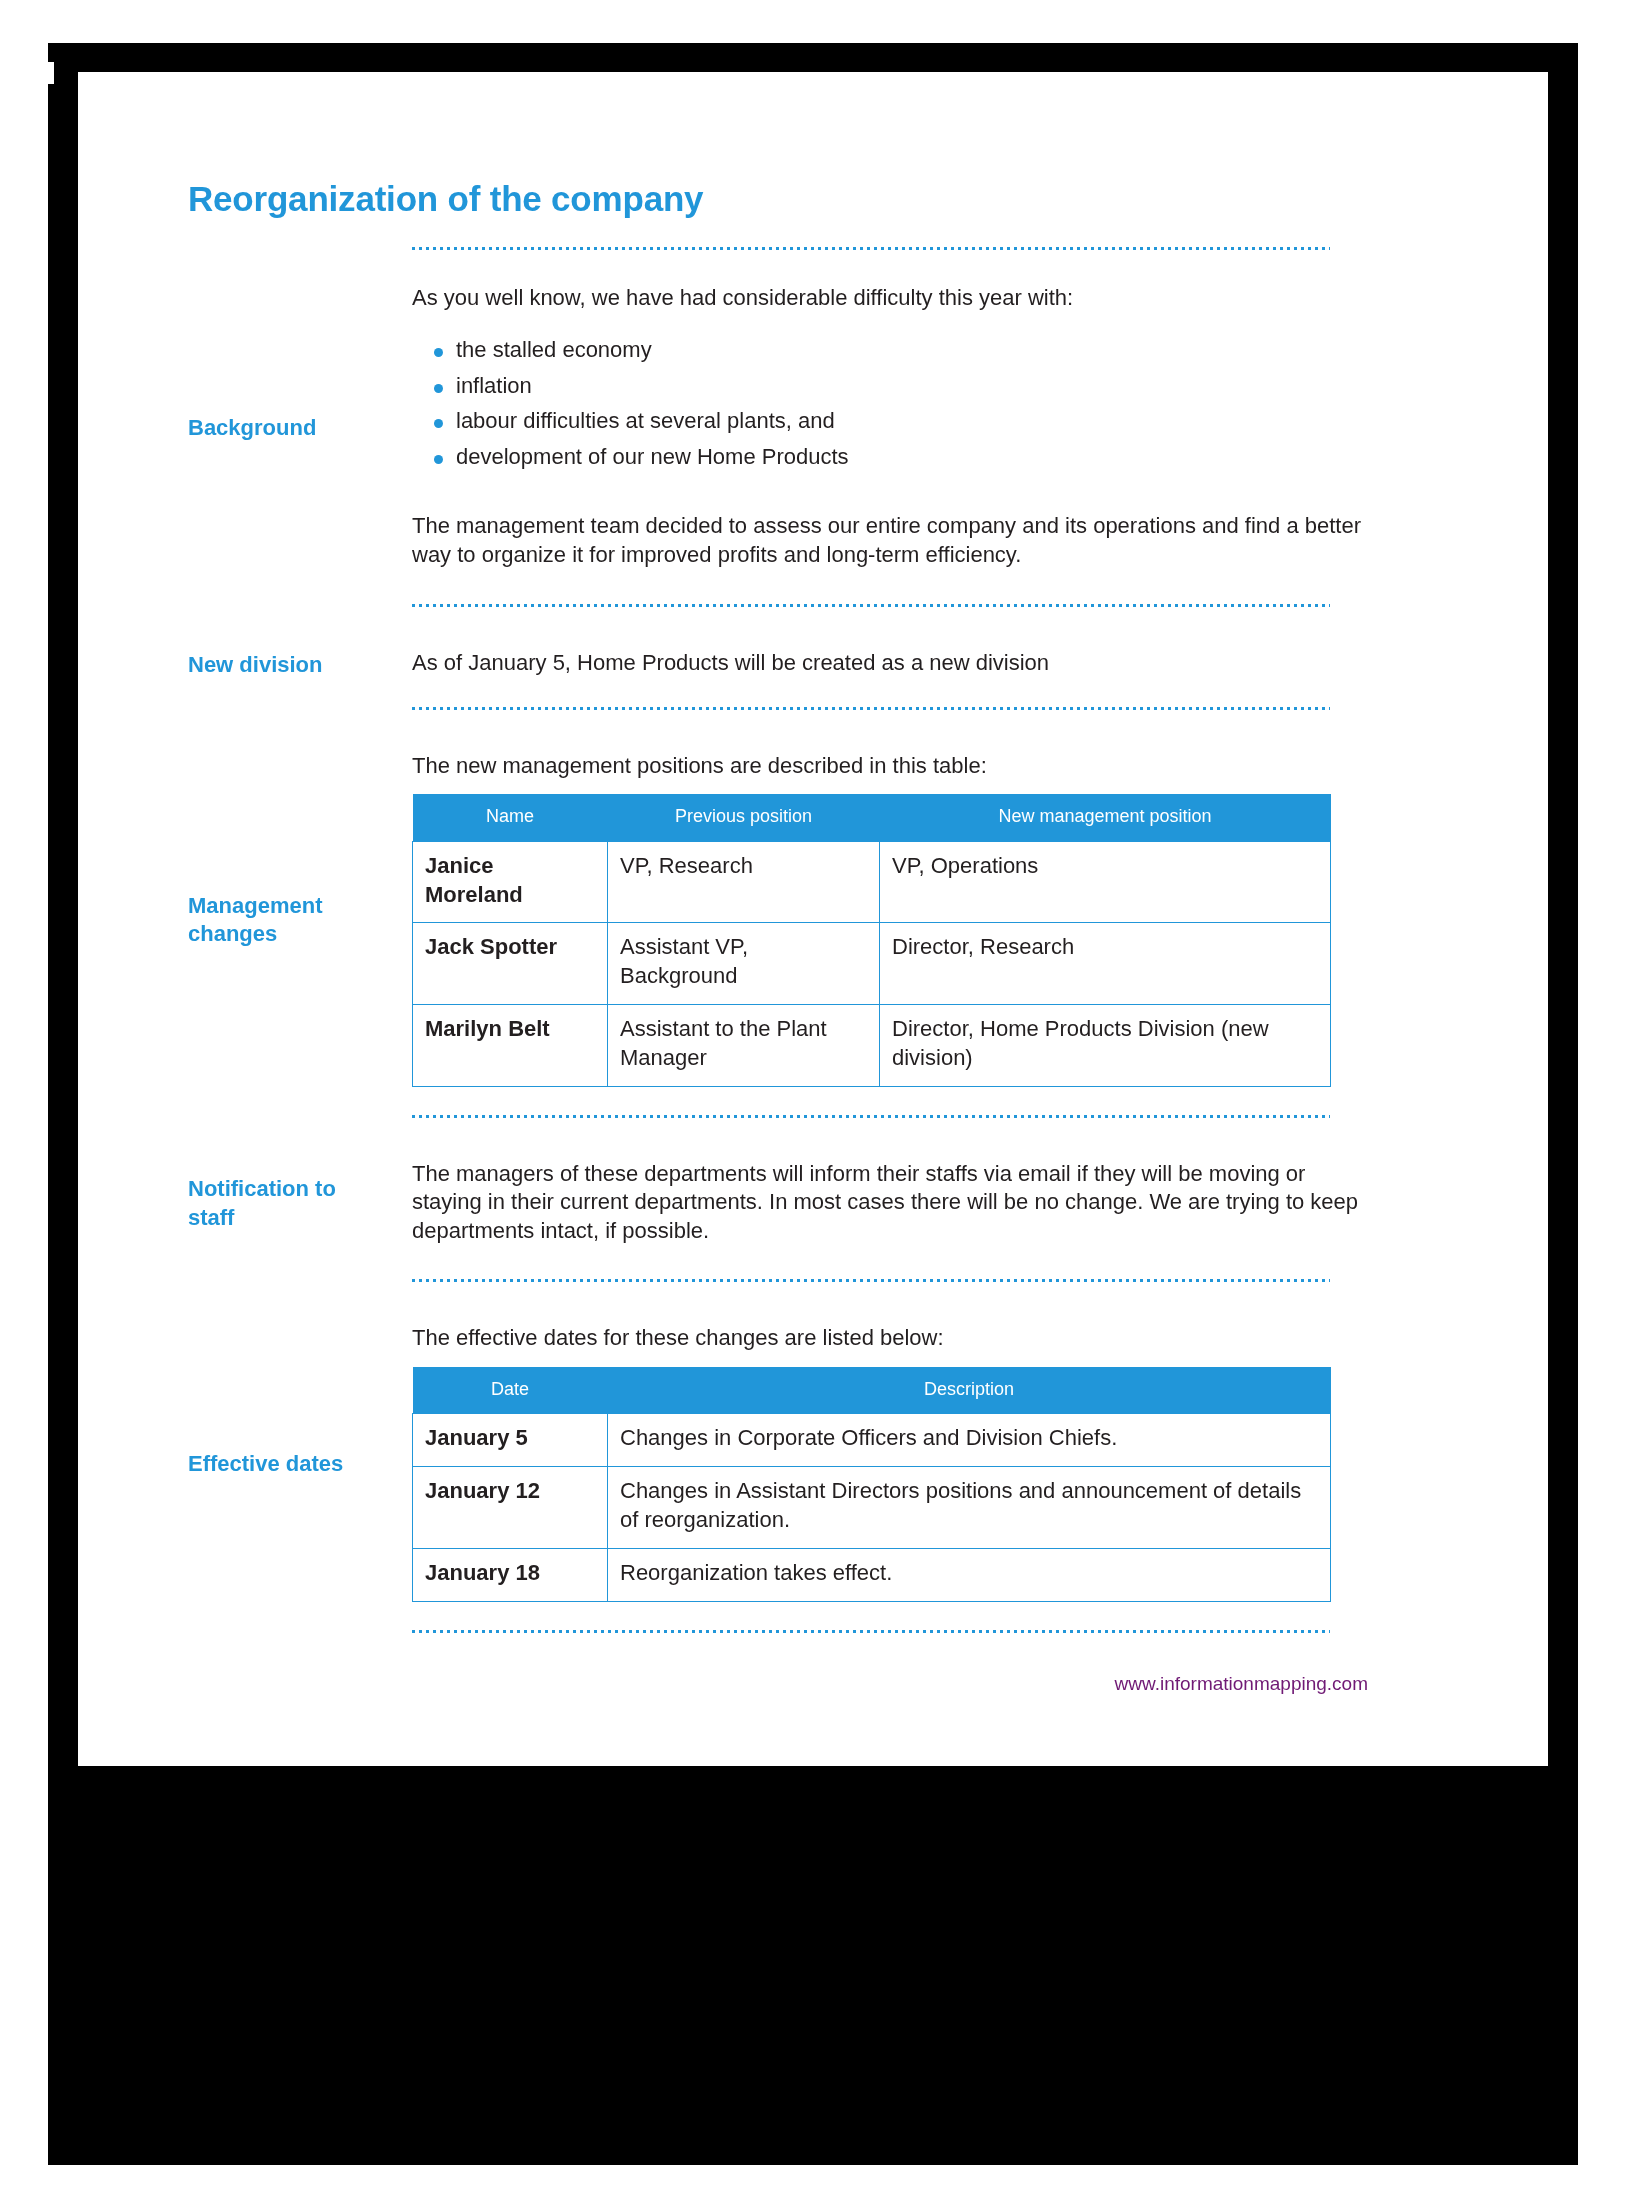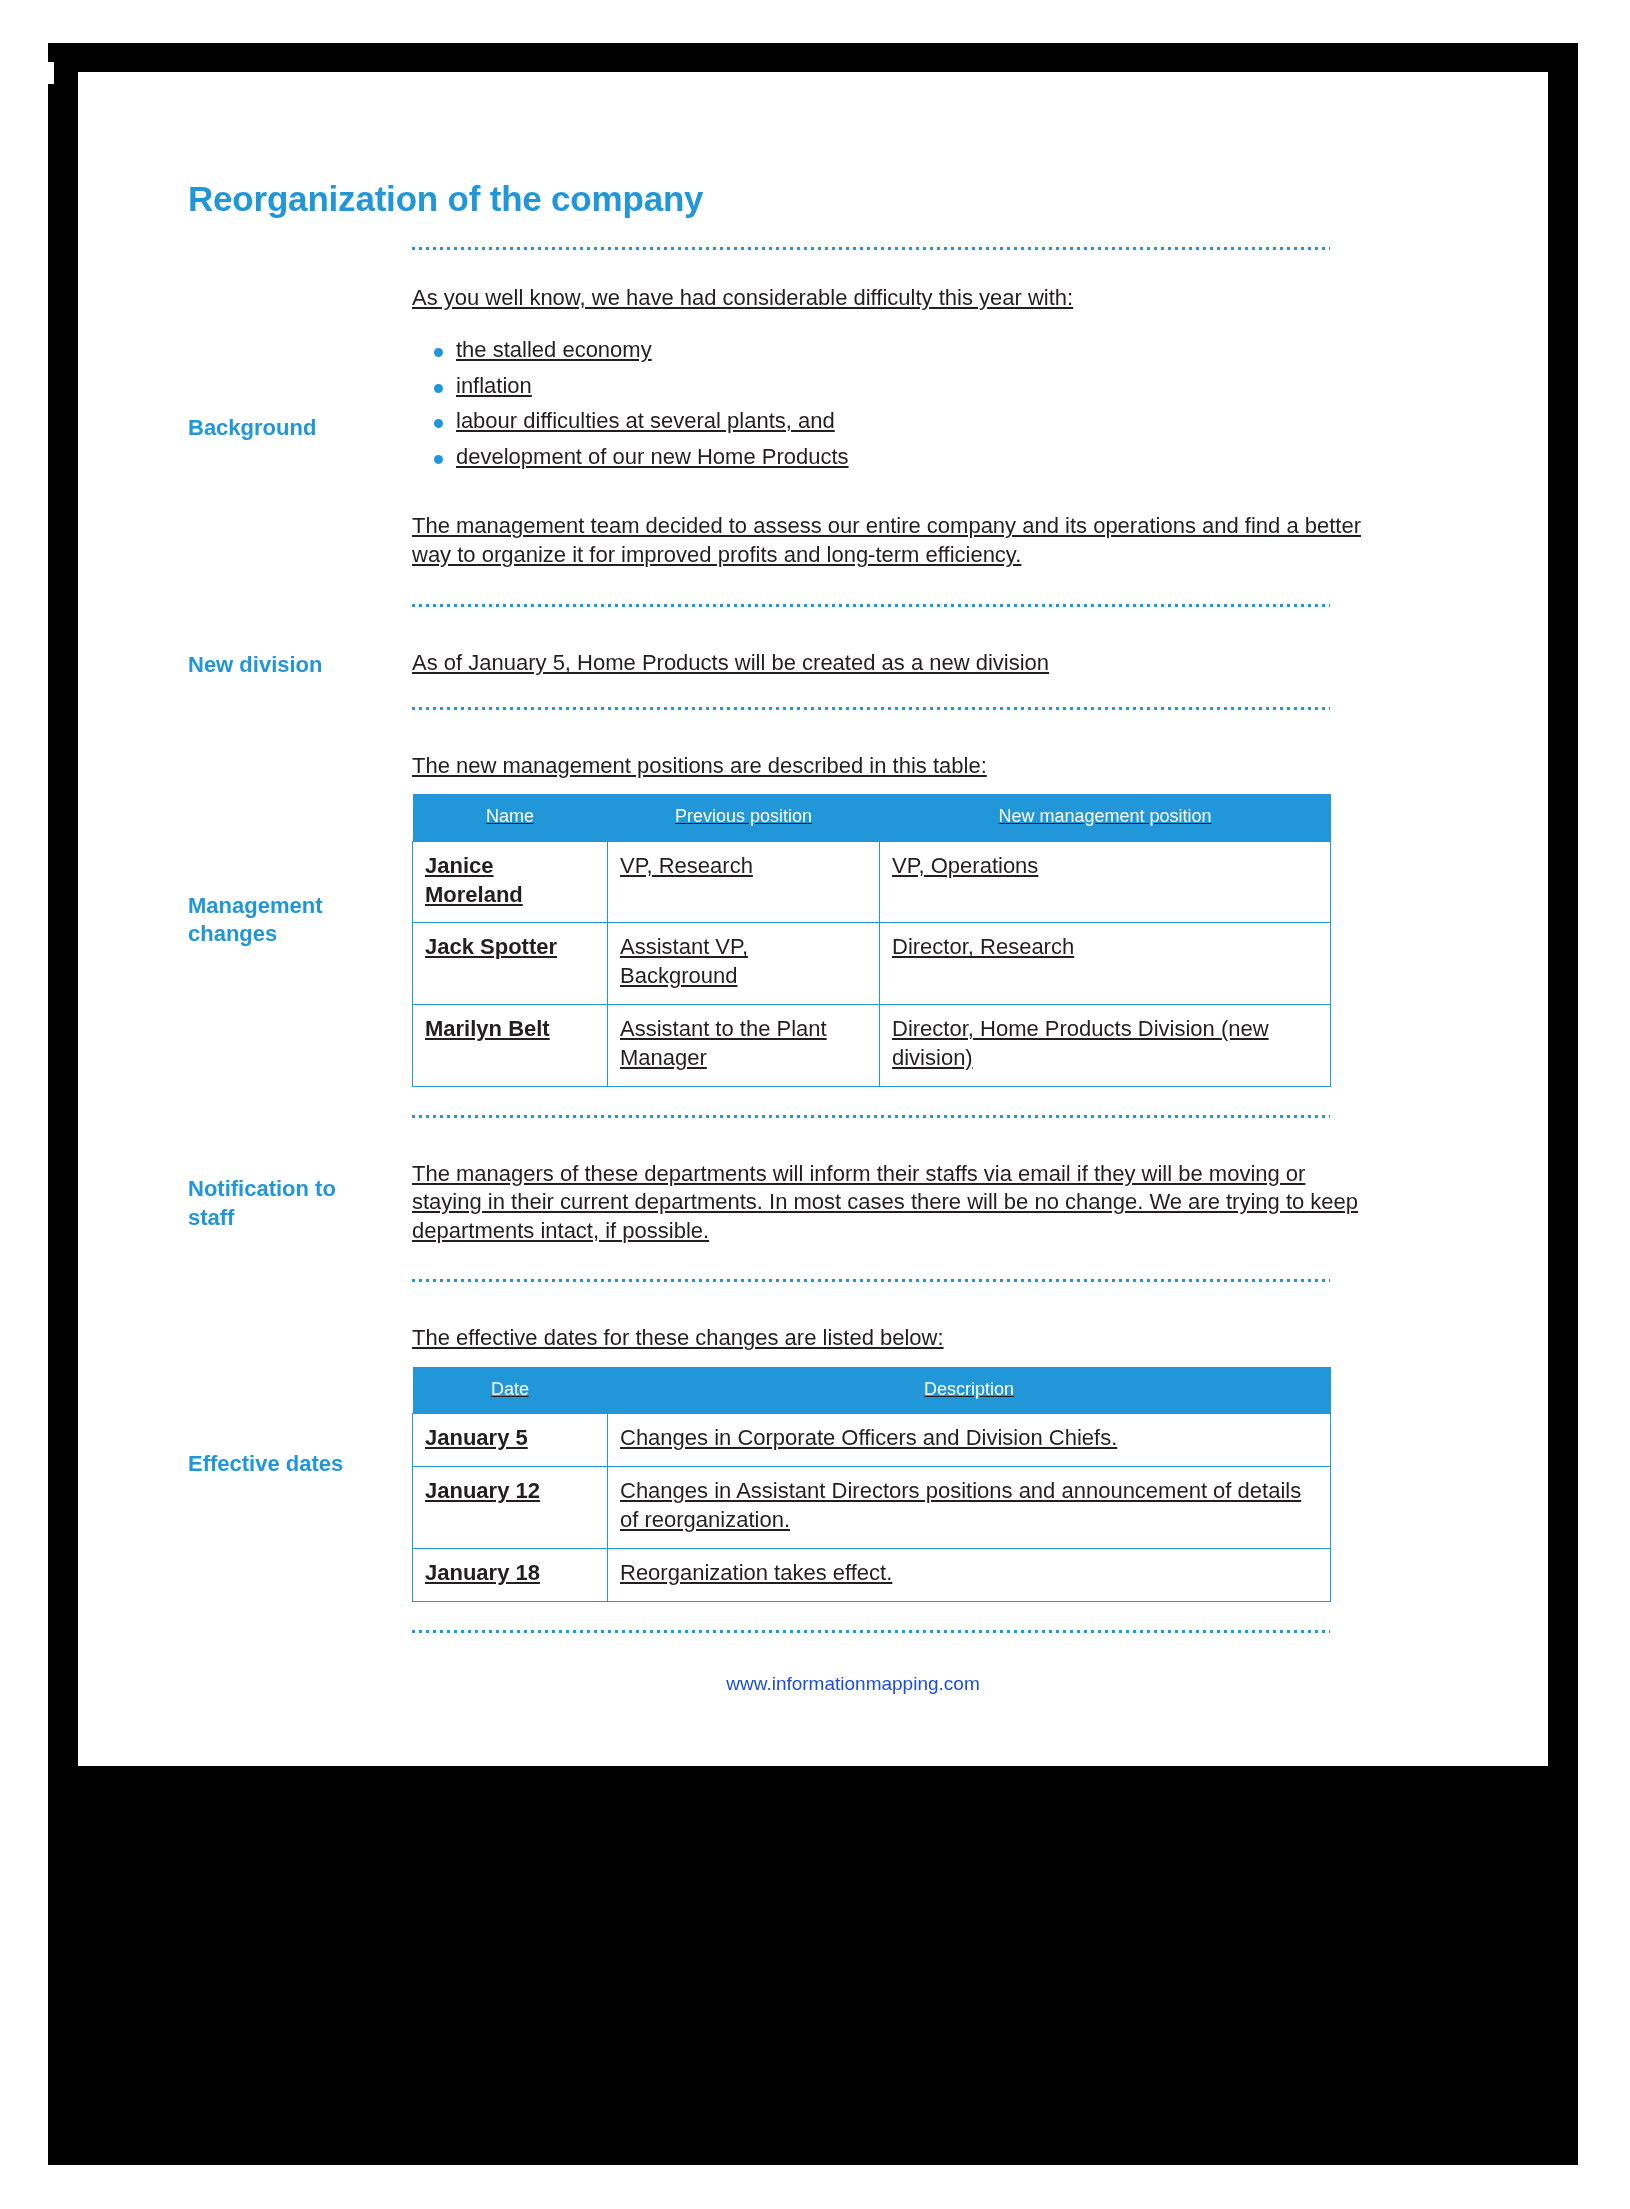--- a/index.html
+++ b/index.html
@@ -88,21 +88,20 @@
     line-height: 1.28;
     padding-top: 2px;
     box-sizing: border-box;
     padding-right: 14px;
   }
   .block-body {
     flex: 1 1 auto;
     font-size: 22px;
     color: #231f20;
     line-height: 1.30;
-    text-decoration: underline;
   }
   .block-body p {
     margin: 0;
   }
   .body-para {
     margin: 0;
   }
 
   
   ul.blue-bullets {
@@ -168,23 +167,23 @@
   
   table#dates-table col.d1 { width: 195px; }
   table#dates-table col.d2 { width: 723px; }
   .spacer-28 { height: 28px; }
   .spacer-34 { height: 34px; }
   .spacer-42 { height: 42px; }
 
   
   .footer {
     margin-top: 40px;
-    text-align: center;
+    text-align: right;
     font-size: 19px;
-    color: #1d4ed8;
+    color: #701a75;
     padding-left: 150px;
   }
 </style>
 </head>
 <body>
 
 <div id="page-frame"></div>
 <div id="frame-nick"></div>
 
 <div id="paper">

